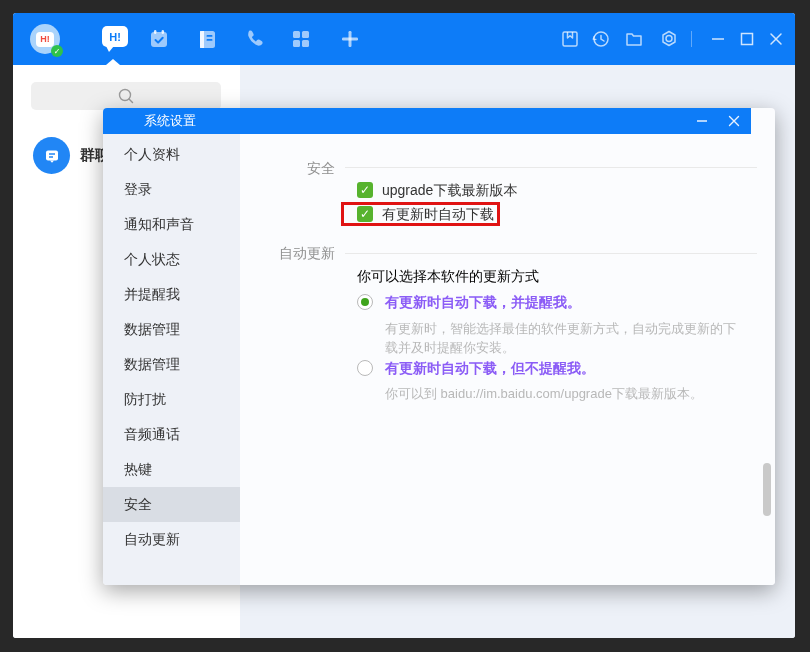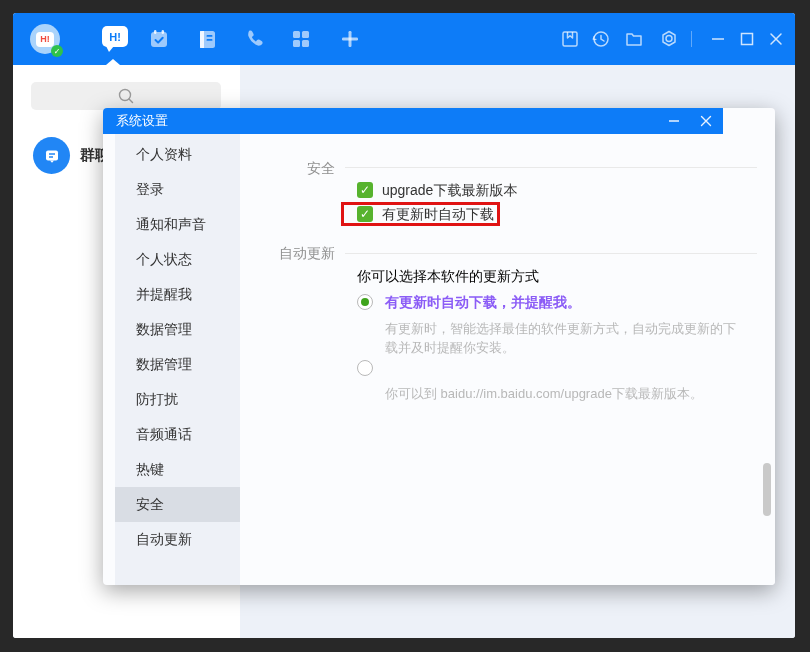--- a/index.html
+++ b/index.html
@@ -30,26 +30,26 @@
   .search-box{position:absolute;left:18px;top:17px;width:190px;height:28px;background:#efefef;border-radius:5px;
     display:flex;align-items:center;justify-content:center;}
   .chat-item{position:absolute;left:0;top:62px;width:227px;height:56px;display:flex;align-items:center;}
   .chat-avatar{position:absolute;left:20px;top:10px;width:37px;height:37px;border-radius:50%;background:#2186f5;
     display:flex;align-items:center;justify-content:center;}
   .chat-name{position:absolute;left:67px;top:19px;font-size:15px;font-weight:bold;color:#333;}
 
   
   .dialog{position:absolute;left:103px;top:108px;width:672px;height:477px;border-radius:4px;overflow:hidden;
     box-shadow:0 6px 22px rgba(0,0,0,0.35);background:#fbfcfe;}
-  .dlg-titlebar{position:absolute;left:0;top:0;width:620px;height:26px;background:#0d7cf8;display:flex;align-items:center;}
+  .dlg-titlebar{position:absolute;left:0;top:0;width:620px;height:26px;background:#0d7cf8;display:flex;align-items:center;padding-left:28px;}
   .dlg-title{margin-left:13px;color:#ffffff;font-size:13px;}
   .dlg-controls{position:absolute;right:8px;top:0;height:26px;display:flex;align-items:center;gap:14px;}
   .dlg-ctl{width:18px;height:18px;display:flex;align-items:center;justify-content:center;}
   .dlg-body{position:absolute;left:0;top:26px;width:672px;height:451px;}
-  .dlg-menu{position:absolute;left:12px;top:0;width:137px;height:451px;background:#eef1f7;padding-top:3px;box-sizing:border-box;}
+  .dlg-menu{position:absolute;left:0;top:0;width:137px;height:451px;background:#eef1f7;padding-top:3px;box-sizing:border-box;}
   .menu-item{height:35px;line-height:35px;padding-left:21px;font-size:14px;color:#333;cursor:default;}
   .menu-item.selected{background:#d9dde4;}
   .dlg-content{position:absolute;left:137px;top:0;width:535px;height:451px;background:#fbfcfe;}
 
   .section-label{position:absolute;left:0;width:95px;text-align:right;font-size:14px;color:#909090;}
   .divider{position:absolute;left:105px;width:412px;height:1px;background:#e9e9e9;}
 
   .checkbox{position:absolute;width:16px;height:16px;background:#57b32e;border-radius:3px;
     display:flex;align-items:center;justify-content:center;color:#fff;font-size:12px;font-weight:bold;}
   .cb-label{position:absolute;left:142px;font-size:14px;color:#333;line-height:17px;}
@@ -249,20 +249,21 @@
 
         <div class="intro-text" style="top:134px;">你可以选择本软件的更新方式</div>
 
         <div class="radio" style="top:160px;">
           <div class="dot"></div>
         </div>
         <div class="radio-label" style="top:160px;">有更新时自动下载，并提醒我。</div>
         <div class="radio-desc" style="top:185px;">有更新时，智能选择最佳的软件更新方式，自动完成更新的下载并及时提醒你安装。</div>
 
         <div class="radio" style="top:226px;"></div>
+        <div class="radio-label" style="top:226px;">有更新时自动下载，但不提醒我。</div>
         <div class="radio-desc" style="top:250px;">你可以到 baidu://im.baidu.com/upgrade下载最新版本。</div>
       </div>
     </div>
 
     <div class="scroll-thumb"></div>
   </div>
 
 </div>
 
 </body></html>

